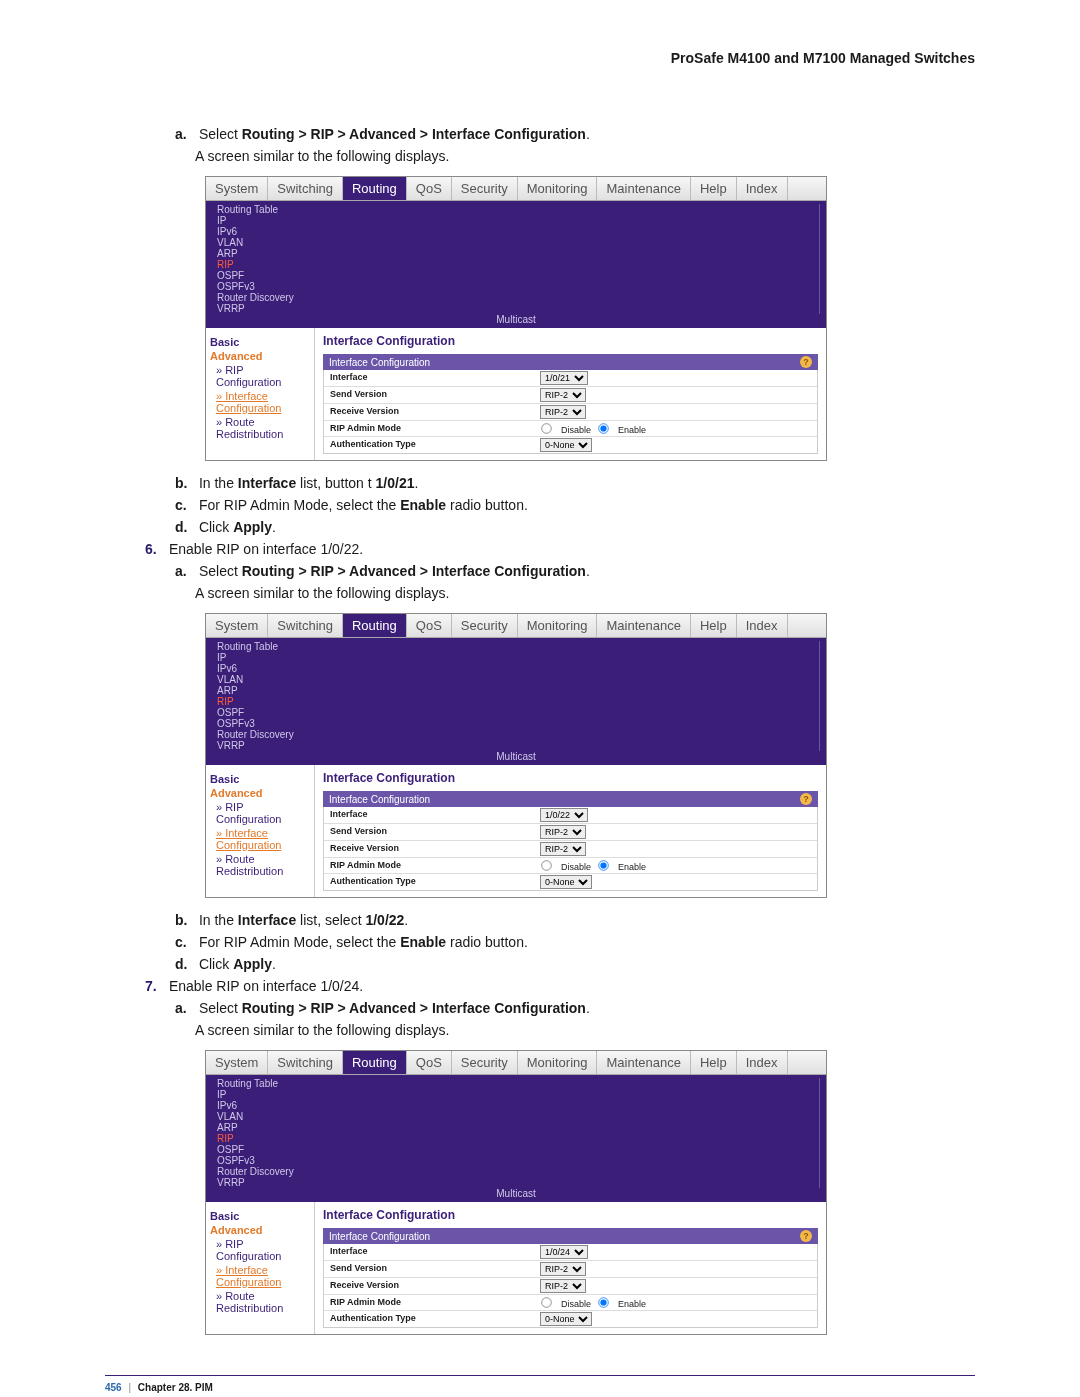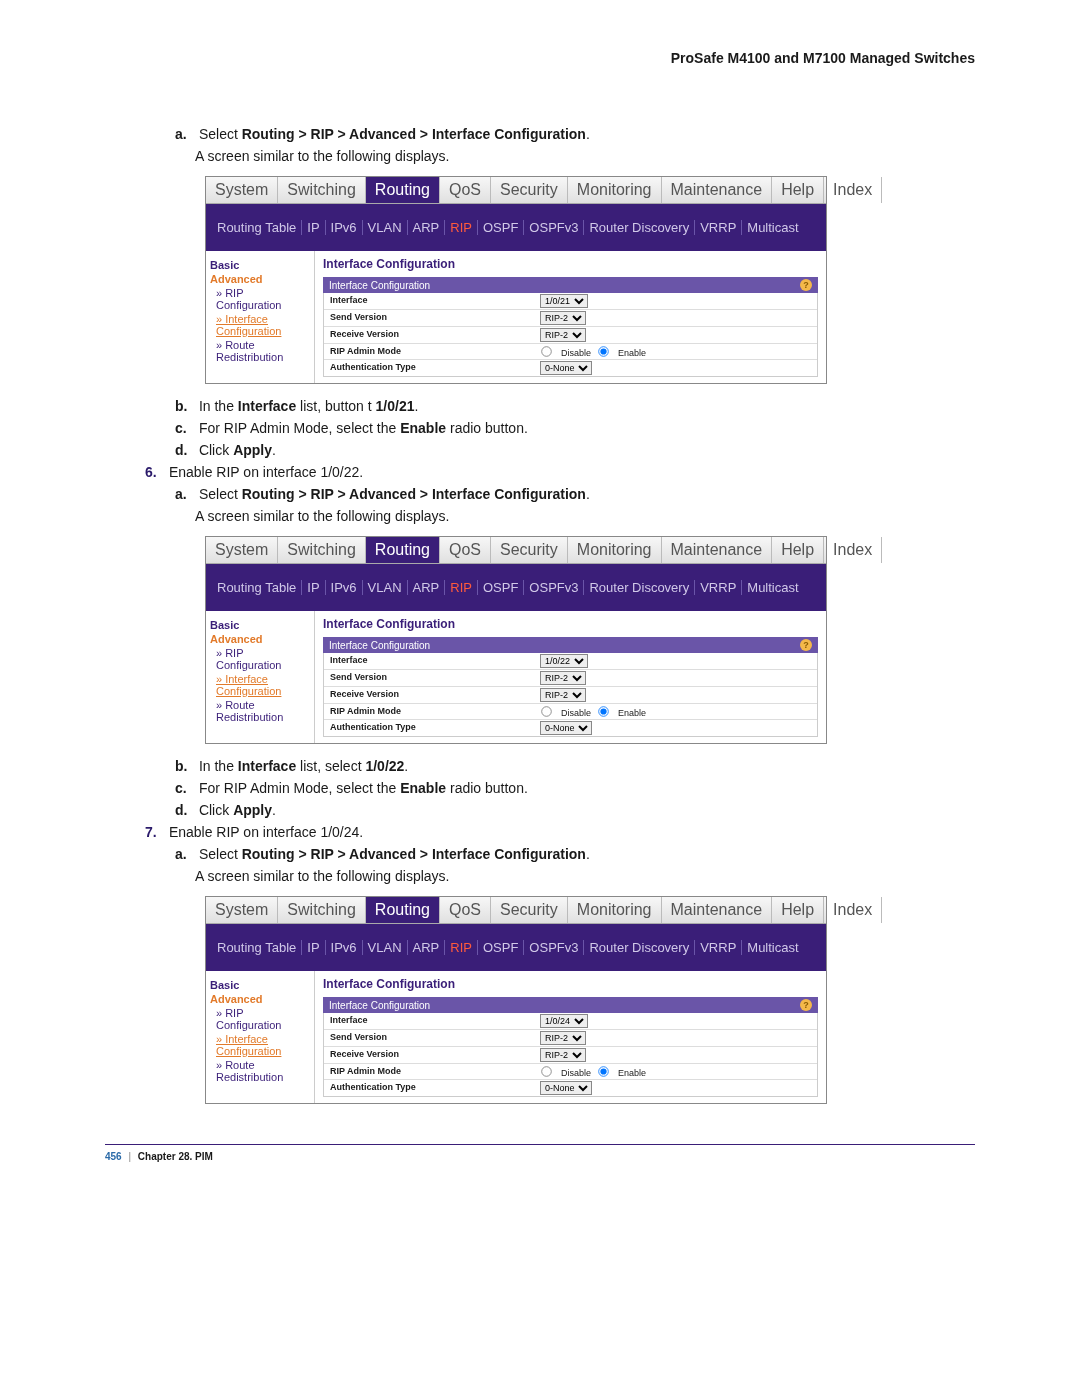--- a/index.html
+++ b/index.html
@@ -45,33 +45,34 @@
   }
   .tabs1 {
     display: flex;
     background: linear-gradient(#f7f7f7,#e0e0e0);
     border-bottom: 1px solid #aaa;
   }
   .tabs1 .tab {
     padding: 4px 9px;
     color: #555;
     border-right: 1px solid #bbb;
-    font-size: 16px;
+    font-size: 13px;
   }
   .tabs1 .tab.active {
     background: #3a1e78;
     color: #fff;
   }
   .tabs2 {
     display: flex;
     background: #3a1e78;
     color: #d0c8e8;
-    padding: 16px 6px;
-    font-size: 13px;
+    padding: 3px 6px;
+    font-size: 10px;
     gap: 0;
+    flex-direction: column;
   }
   .tabs2 .t2 { padding: 0 5px; border-right: 1px solid #6a55a8; white-space:nowrap;}
   .tabs2 .t2:last-child { border-right: none; text-align: center; }
   .tabs2 .t2.hl { color: #ff5a3c; }
   .shot-body { display: flex; background: #fff; }
   .sidenav {
     width: 100px;
     padding: 6px 4px;
     font-size: 11px;
     border-right: 1px solid #ccc;

